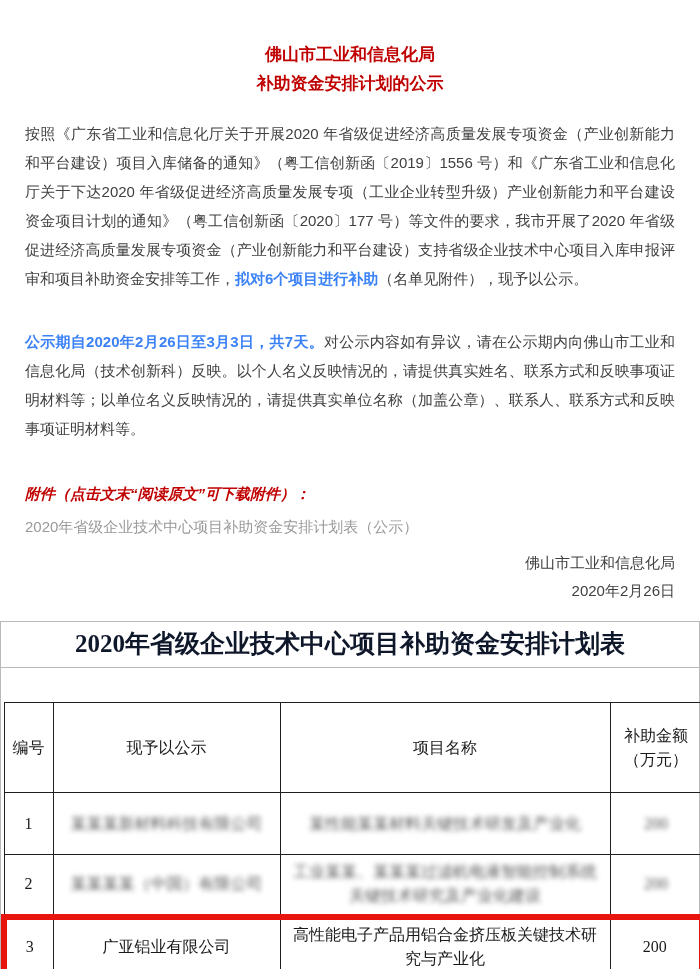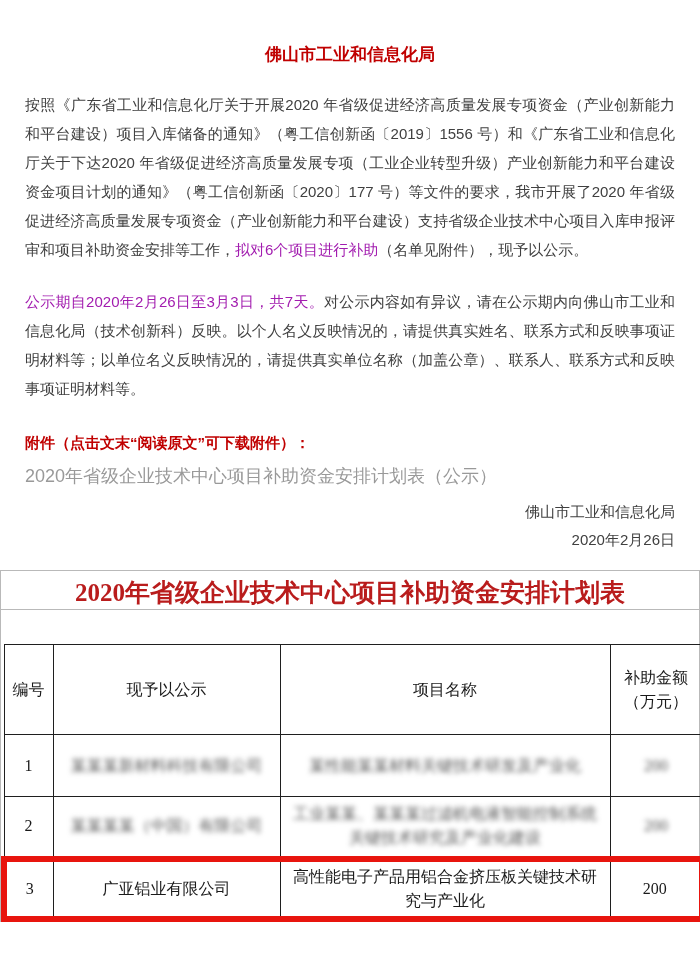--- a/index.html
+++ b/index.html
@@ -21,52 +21,53 @@
     line-height: 29px;
   }
 
   p.body-para {
     margin: 21px 0 0 0;
     font-size: 15px;
     line-height: 29px;
     text-align: justify;
     color: #404040;
   }
-  p.body-para.second { margin-top: 23px; }
-  .red-bold { color: #a21caf; font-weight: normal; }
+  p.body-para.second { margin-top: 34px; }
+  .red-bold { color: #3b82f6; font-weight: bold; }
 
   .attach-label {
-    margin-top: 30px;
+    margin-top: 41px;
     color: #c00000;
     font-weight: bold;
     font-size: 15px;
     line-height: 20px;
+    font-style: italic;
   }
   .attach-file {
     margin-top: 13px;
     color: #999999;
-    font-size: 18px;
+    font-size: 15px;
     line-height: 20px;
   }
 
   .signature { text-align: right; font-size: 15px; line-height: 28px; margin-top: 12px; color: #404040; }
 
   .table-section {
     margin-top: 16px;
     border: 1px solid #b9b9b9;
     border-bottom: none;
   }
   .table-title {
     border-bottom: 1px solid #b9b9b9;
     text-align: center;
     font-family: "Liberation Serif", serif;
     font-weight: bold;
     font-size: 25px;
-    color: #b91c1c;
-    padding: 5px 0 0 0;
+    color: #0f172a;
+    padding: 5px 0 7px 0;
   }
   .table-gap { height: 34px; }
 
   table.plan-table {
     width: 100%;
     border-collapse: collapse;
     table-layout: fixed;
     font-family: "Liberation Serif", serif;
   }
   .plan-table th, .plan-table td {
@@ -87,20 +88,21 @@
   tr.hl-row td:last-child { border-right: 6px solid #e8150e; }
   .blur { filter: blur(2.6px); color: #555; }
 </style>
 </head>
 <body>
 
 <div class="doc">
 
   <div class="doc-title">
     <div>佛山市工业和信息化局</div>
+    <div>补助资金安排计划的公示</div>
   </div>
 
   <p class="body-para"><span>按照《广东省工业和信息化厅关于开展2020 年省级促进经济高质量发展专项资金（产业创新能力和平台建设）项目入库储备的通知》（粤工信创新函〔2019〕1556 号）和《广东省工业和信息化厅关于下达2020 年省级促进经济高质量发展专项（工业企业转型升级）产业创新能力和平台建设资金项目计划的通知》（粤工信创新函〔2020〕177 号）等文件的要求，我市开展了2020 年省级促进经济高质量发展专项资金（产业创新能力和平台建设）支持省级企业技术中心项目入库申报评审和项目补助资金安排等工作，</span><span class="red-bold">拟对6个项目进行补助</span><span>（名单见附件），现予以公示。</span></p>
 
   <p class="body-para second"><span class="red-bold">公示期自2020年2月26日至3月3日，共7天。</span><span>对公示内容如有异议，请在公示期内向佛山市工业和信息化局（技术创新科）反映。以个人名义反映情况的，请提供真实姓名、联系方式和反映事项证明材料等；以单位名义反映情况的，请提供真实单位名称（加盖公章）、联系人、联系方式和反映事项证明材料等。</span></p>
 
   <div class="attach-label">附件（点击文末“阅读原文”可下载附件）：</div>
   <div class="attach-file">2020年省级企业技术中心项目补助资金安排计划表（公示）</div>
 
   <div class="signature">

